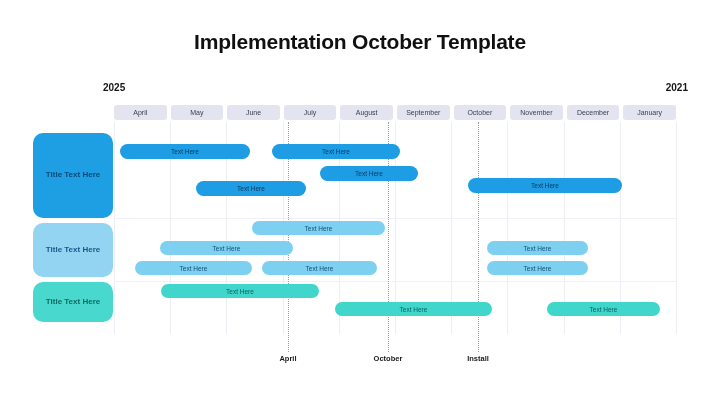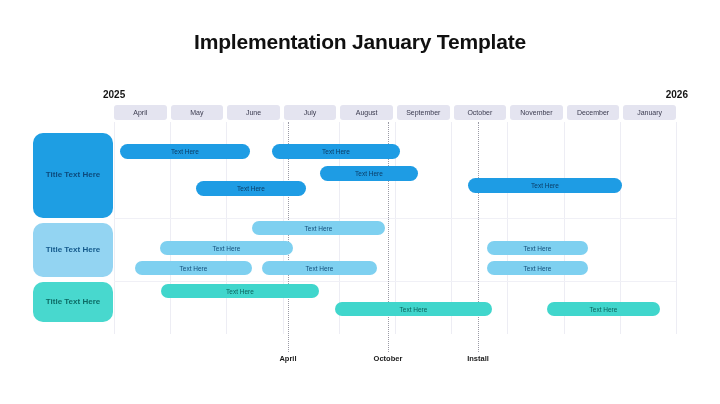--- a/index.html
+++ b/index.html
@@ -7,21 +7,21 @@
     width:720px;height:404px;background:#ffffff;overflow:hidden;
     font-family:"Liberation Sans","DejaVu Sans",sans-serif;
   }
   #slide{position:relative;width:720px;height:404px;background:#ffffff;}
 
   .slide-title{
     position:absolute;left:0;top:30px;width:720px;text-align:center;
     font-size:21px;font-weight:800;color:#101010;letter-spacing:-0.2px;margin:0;
   }
 
-  .year-label{position:absolute;top:89px;font-size:10px;font-weight:700;color:#151515;}
+  .year-label{position:absolute;top:82px;font-size:10px;font-weight:700;color:#151515;}
   .year-start{left:103px;}
   .year-end{right:32px;}
 
   .month-row{
     position:absolute;left:114px;top:105px;width:562px;height:15px;
     display:flex;gap:4px;
   }
   .month-pill{
     flex:1;background:#e4e4f0;border-radius:3px;
     font-size:7px;color:#3b3b4f;display:flex;align-items:center;justify-content:center;
@@ -45,24 +45,24 @@
   .bar{
     position:absolute;border-radius:8px;
     display:flex;align-items:center;justify-content:center;
     font-size:6.5px;font-weight:400;white-space:nowrap;
   }
 </style>
 </head>
 <body>
 
 <div id="slide">
-  <h1 class="slide-title">Implementation January Template</h1>
+  <h1 class="slide-title">Implementation October Template</h1>
 
   <div class="year-label year-start">2025</div>
-  <div class="year-label year-end">2026</div>
+  <div class="year-label year-end">2021</div>
 
   <div class="month-row" id="month-row">
       <div class="month-pill">April</div>
       <div class="month-pill">May</div>
       <div class="month-pill">June</div>
       <div class="month-pill">July</div>
       <div class="month-pill">August</div>
       <div class="month-pill">September</div>
       <div class="month-pill">October</div>
       <div class="month-pill">November</div>

